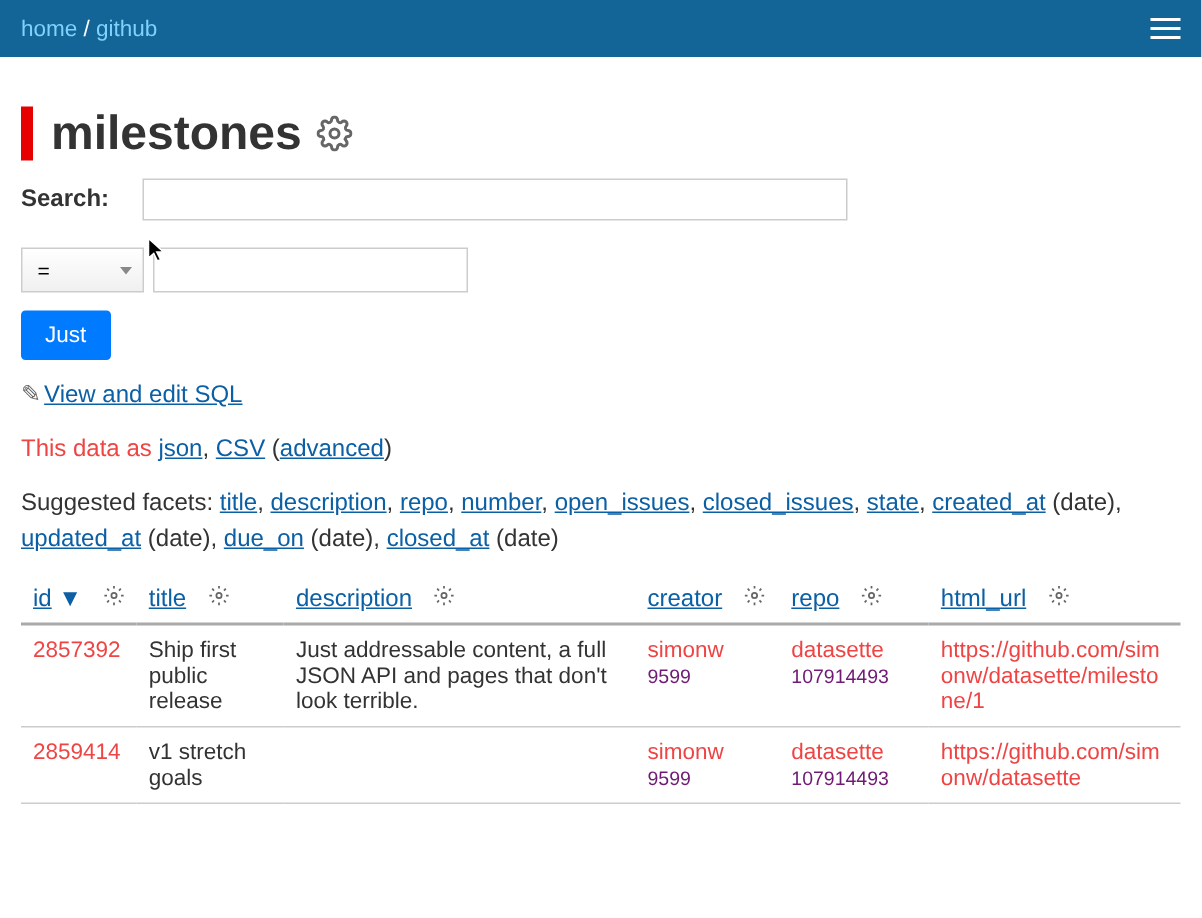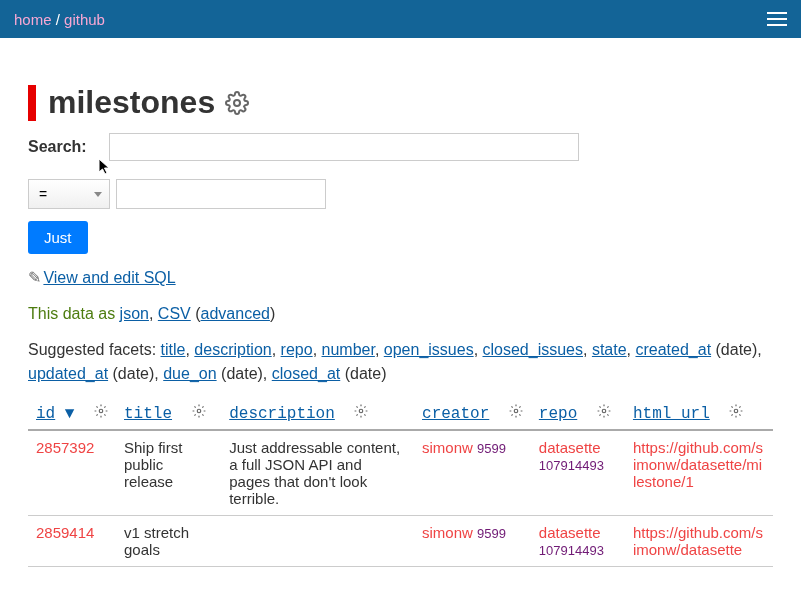--- a/index.html
+++ b/index.html
@@ -1,22 +1,22 @@
 <!DOCTYPE html>
 <html><head>
 <meta charset="utf-8">
 <style>
 * { box-sizing: border-box; margin: 0; padding: 0; }
 body { font-family: "Helvetica Neue", Helvetica, Arial, sans-serif; font-size: 16px; color: #333; background: #fff; }
 .header { background: #136497; color: #fff; padding: 8px 14px; display: flex; justify-content: space-between; align-items: center; }
-.header a { color: #f9a8d4; text-decoration: none; text-align: center; }
+.header a { color: #7dd3fc; text-decoration: none; text-align: center; }
 .crumbs { font-size: 15px; }
 .hamburger { cursor: pointer; }
 .hamburger-line { width: 20px; height: 2px; background: #fff; margin: 4px 0; }
-.content { padding: 28px; }
+.content { padding: 14px; }
 h1 { font-size: 32px; font-weight: 700; margin: 18px 0 12px 0; display: flex; align-items: center; }
 .redbar { display: inline-block; width: 8px; height: 36px; background: #e60000; margin-right: 12px; }
 .gear { display: inline-flex; margin-left: 10px; color: #666; cursor: pointer; }
 .gear svg { width: 24px; height: 24px; }
 .gear-sm svg { width: 14px; height: 14px; }
 .rowcount { font-size: 22px; font-weight: 700; margin-bottom: 14px; }
 .search-row { display: flex; align-items: center; margin-bottom: 18px; }
 .search-label { font-weight: 700; margin-right: 22px; }
 .search-input { width: 470px; height: 28px; border: 1px solid #ccc; padding: 2px 6px; font-size: 14px; }
 .filter-row { display: flex; gap: 6px; margin-bottom: 12px; }
@@ -25,23 +25,23 @@
 .select-wrap::after { content: ""; position: absolute; right: 8px; top: 13px; border-left: 4px solid transparent; border-right: 4px solid transparent; border-top: 5px solid #888; pointer-events: none; }
 .col-select { width: 116px; }
 .op-select { width: 82px; }
 .filter-val { height: 30px; width: 210px; border: 1px solid #ccc; padding: 2px 6px; font-size: 14px; }
 .apply-btn { background: #007bff; color: #fff; border: none; padding: 8px 16px; font-size: 15px; border-radius: 3px; cursor: pointer; }
 .sql-link { margin: 14px 0; }
 .sql-link a { color: #0b5fa5; text-decoration: underline; }
 .linkicon { color: #666; margin-right: 2px; }
 p.para { margin: 12px 0; line-height: 1.5; }
 a.lnk { color: #0b5fa5; }
-.muted { color: #4d7c0f; }
+.muted { color: #ef4444; }
 table { border-collapse: collapse; width: 100%; margin-top: 8px; }
-th { text-align: left; font-weight: 400; padding: 6px 8px; border-bottom: 2px solid #aaa; white-space: nowrap; color: #0b5fa5; font-family: Liberation Mono, monospace; }
+th { text-align: left; font-weight: 400; padding: 6px 8px; border-bottom: 2px solid #aaa; white-space: nowrap; color: #0b5fa5; }
 th .hdr { text-decoration: underline; cursor: pointer; }
 td { padding: 8px; border-bottom: 1px solid #ccc; vertical-align: top; font-size: 15px; }
 td a.v { color: #ef4444; text-decoration: none; }
 .idtiny { color: #701a75; font-size: 13px; }
 .cursor { position: absolute; left: 98px; top: 158px; pointer-events: none; }
 </style>
 </head>
 <body>
 
 <div class="header">

